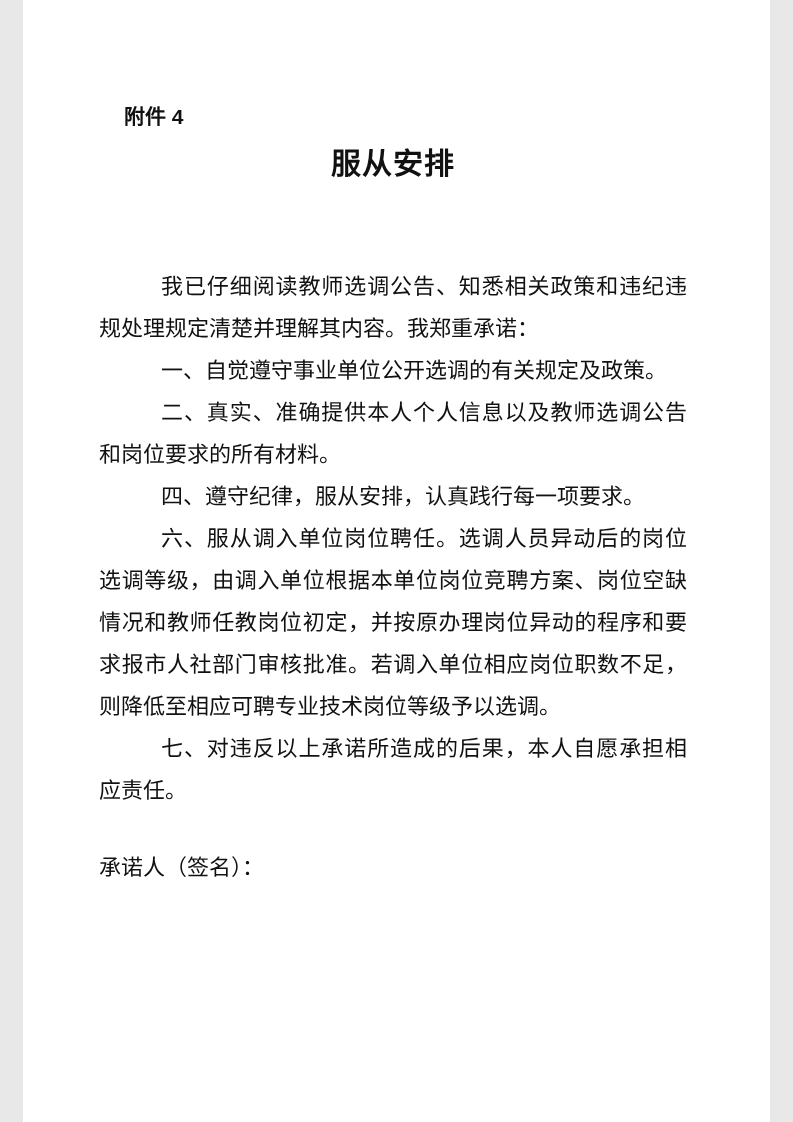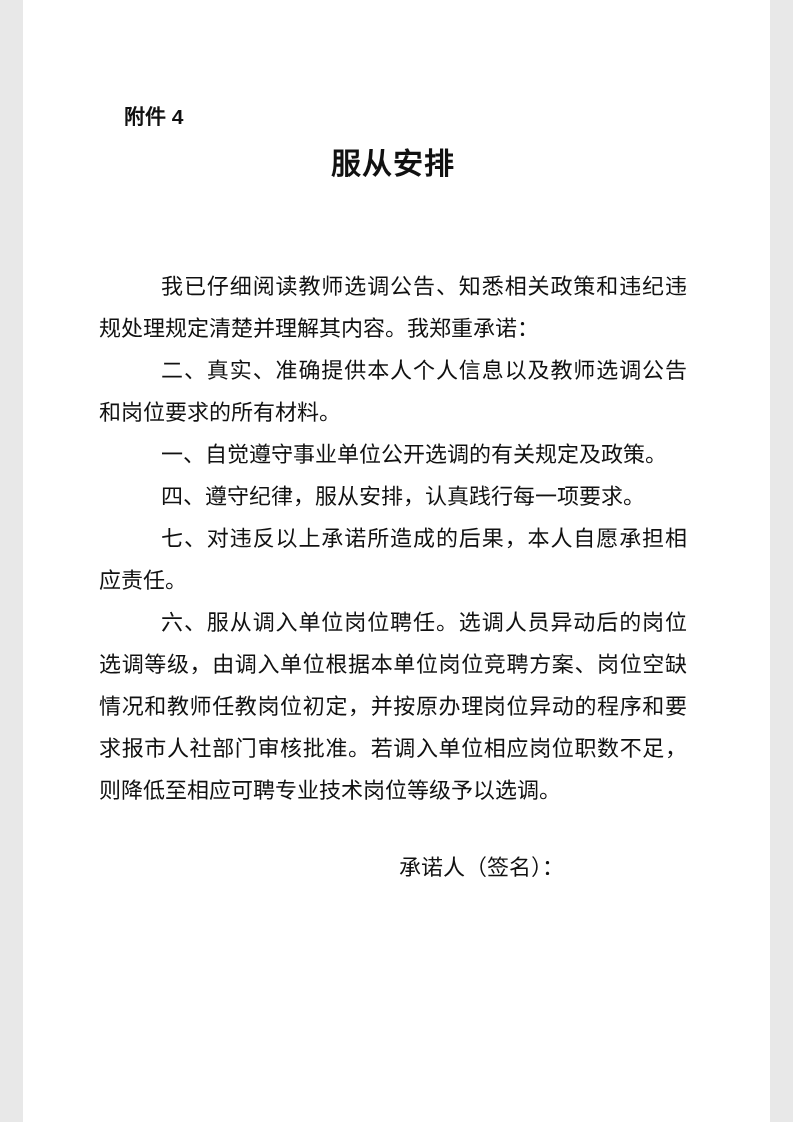--- a/index.html
+++ b/index.html
@@ -41,40 +41,40 @@
   .doc-body p {
     margin: 0;
     text-indent: 62px;
     word-break: normal;
   }
   .signature-block {
     margin-top: 33px;
     font-family: "Liberation Serif", "DejaVu Serif", serif;
     font-size: 22px;
     line-height: 45px;
-    text-align: right;
+    text-align: left;
   }
   .signature-block .signer-line { padding-right: 123px; margin: 0; }
   .signature-block .date-line   { padding-right: 120px; margin: 0; }
 </style>
 </head>
 <body>
 
 <div class="page">
 
   <div class="attachment-label">附件 4</div>
 
   <h1 class="doc-title">服从安排</h1>
 
   <div class="doc-body">
     <p>我已仔细阅读教师选调公告、知悉相关政策和违纪违规处理规定清楚并理解其内容。我郑重承诺：</p>
+    <p>一、自觉遵守事业单位公开选调的有关规定及政策。</p>
     <p>二、真实、准确提供本人个人信息以及教师选调公告和岗位要求的所有材料。</p>
-    <p>一、自觉遵守事业单位公开选调的有关规定及政策。</p>
     <p>四、遵守纪律，服从安排，认真践行每一项要求。</p>
+    <p>六、服从调入单位岗位聘任。选调人员异动后的岗位选调等级，由调入单位根据本单位岗位竞聘方案、岗位空缺情况和教师任教岗位初定，并按原办理岗位异动的程序和要求报市人社部门审核批准。若调入单位相应岗位职数不足，则降低至相应可聘专业技术岗位等级予以选调。</p>
     <p>七、对违反以上承诺所造成的后果，本人自愿承担相应责任。</p>
-    <p>六、服从调入单位岗位聘任。选调人员异动后的岗位选调等级，由调入单位根据本单位岗位竞聘方案、岗位空缺情况和教师任教岗位初定，并按原办理岗位异动的程序和要求报市人社部门审核批准。若调入单位相应岗位职数不足，则降低至相应可聘专业技术岗位等级予以选调。</p>
   </div>
 
   <div class="signature-block">
     <p class="signer-line">承诺人（签名）：</p>
   </div>
 
 </div>
 
 </body></html>

